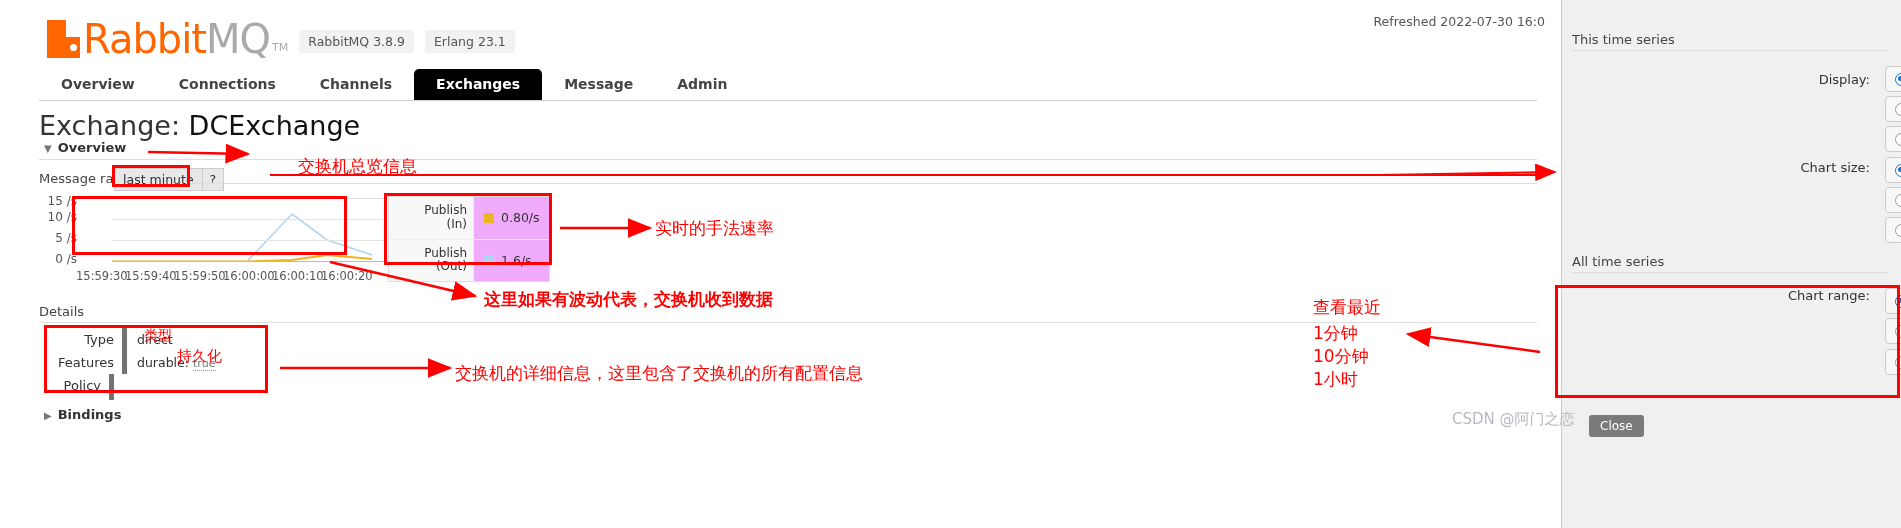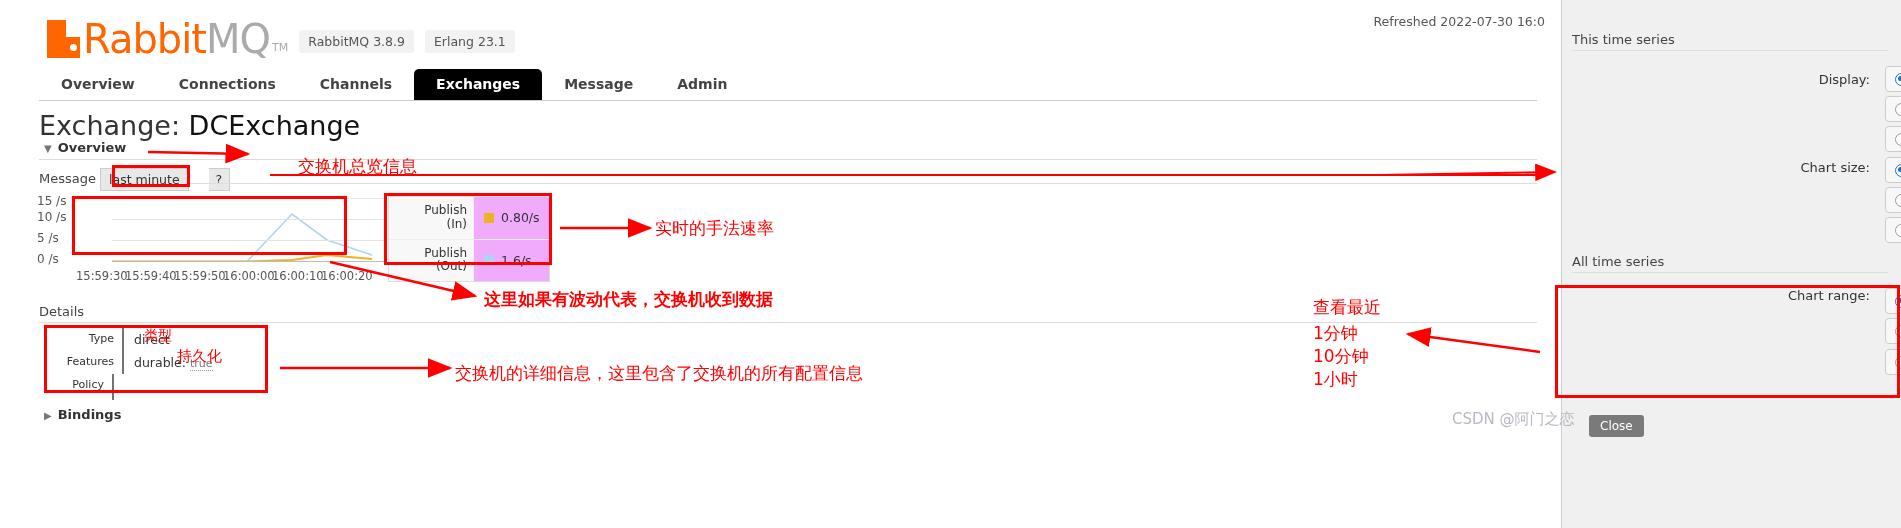--- a/index.html
+++ b/index.html
@@ -40,50 +40,50 @@
   .page-title{position:absolute;left:39px;top:110px;font-size:27px;color:#333;font-weight:400;white-space:nowrap;}
   .page-title .bold{color:#111;}
 
   .section-head{position:absolute;font-size:13px;font-weight:bold;color:#333;}
   .caret{display:inline-block;margin-right:6px;color:#777;font-size:10px;}
   #overview-head{left:44px;top:140px;}
   .overview-rule{position:absolute;left:39px;top:159px;width:1498px;height:1px;background:#ddd;}
 
   
   .msg-rates-label{position:absolute;left:39px;top:171px;font-size:13px;color:#444;}
-  .period-group{position:absolute;left:100px;top:168px;display:flex;gap:20px;}
+  .period-group{position:absolute;left:114px;top:168px;display:flex;}
   .period-btn{background:#e8e8e8;border:1px solid #ccc;color:#333;font-size:12.5px;
               padding:3px 8px;}
   .period-help{background:#e8e8e8;border:1px solid #ccc;border-left:none;color:#333;
                font-size:12.5px;padding:3px 7px;}
   .rates-rule{position:absolute;left:190px;top:183px;width:1347px;height:1px;background:#ddd;}
 
   
   .chart-wrap{position:absolute;left:39px;top:194px;width:320px;height:80px;}
-  .y-lab{position:absolute;right:282px;font-size:12px;color:#555;width:40px;white-space:nowrap;}
+  .y-lab{position:absolute;right:282px;font-size:12px;color:#555;text-align:right;width:40px;white-space:nowrap;}
   .plot{position:absolute;left:73px;top:4px;width:274px;height:64px;}
   .gridline{position:absolute;left:0;width:274px;height:1px;background:#e3e3e3;}
   .x-lab{position:absolute;top:71px;font-size:11.5px;color:#555;white-space:nowrap;}
 
   
   .legend{position:absolute;left:388px;top:196px;width:160px;border:1px solid #ddd;background:#f0abfc;}
   .legend-row{display:flex;align-items:center;border-bottom:1px solid #eee;}
   .legend-row:last-child{border-bottom:none;}
   .legend-name{width:72px;background:#f8f8f8;border-right:1px solid #eee;
                padding:7px 6px;font-size:12px;color:#333;text-align:right;line-height:1.15;}
   .legend-val{flex:1;padding:7px 6px 7px 10px;font-size:12.5px;color:#333;display:flex;align-items:center;}
   .swatch{width:10px;height:10px;display:inline-block;margin-right:7px;}
 
   
   .details-label{position:absolute;left:39px;top:304px;font-size:13px;color:#444;}
   .details-rule{position:absolute;left:39px;top:322px;width:1498px;height:1px;background:#ddd;}
   .details-table{position:absolute;left:46px;top:328px;width:210px;}
   .det-row{display:flex;}
-  .det-key{width:68px;text-align:right;padding:4px 8px 4px 0;font-size:11px;color:#333;
-           border-right:2px solid #737373;}
+  .det-key{width:68px;text-align:right;padding:4px 8px 4px 0;font-size:13px;color:#333;
+           border-right:5px solid #737373;}
   .det-val{padding:4px 0 4px 10px;font-size:12.5px;color:#333;white-space:nowrap;}
   .det-val .dim{font-size:11px;color:#777;border-bottom:1px dotted #999;}
 
   #bindings-head{left:44px;top:407px;}
   .caret-right{display:inline-block;margin-right:6px;color:#777;font-size:10px;}
 
   
   .side-panel{position:absolute;left:1561px;top:0;width:340px;height:528px;
               background:#f0f0f0;border-left:1px solid #ccc;}
   .side-title{position:absolute;font-size:13px;color:#444;}

